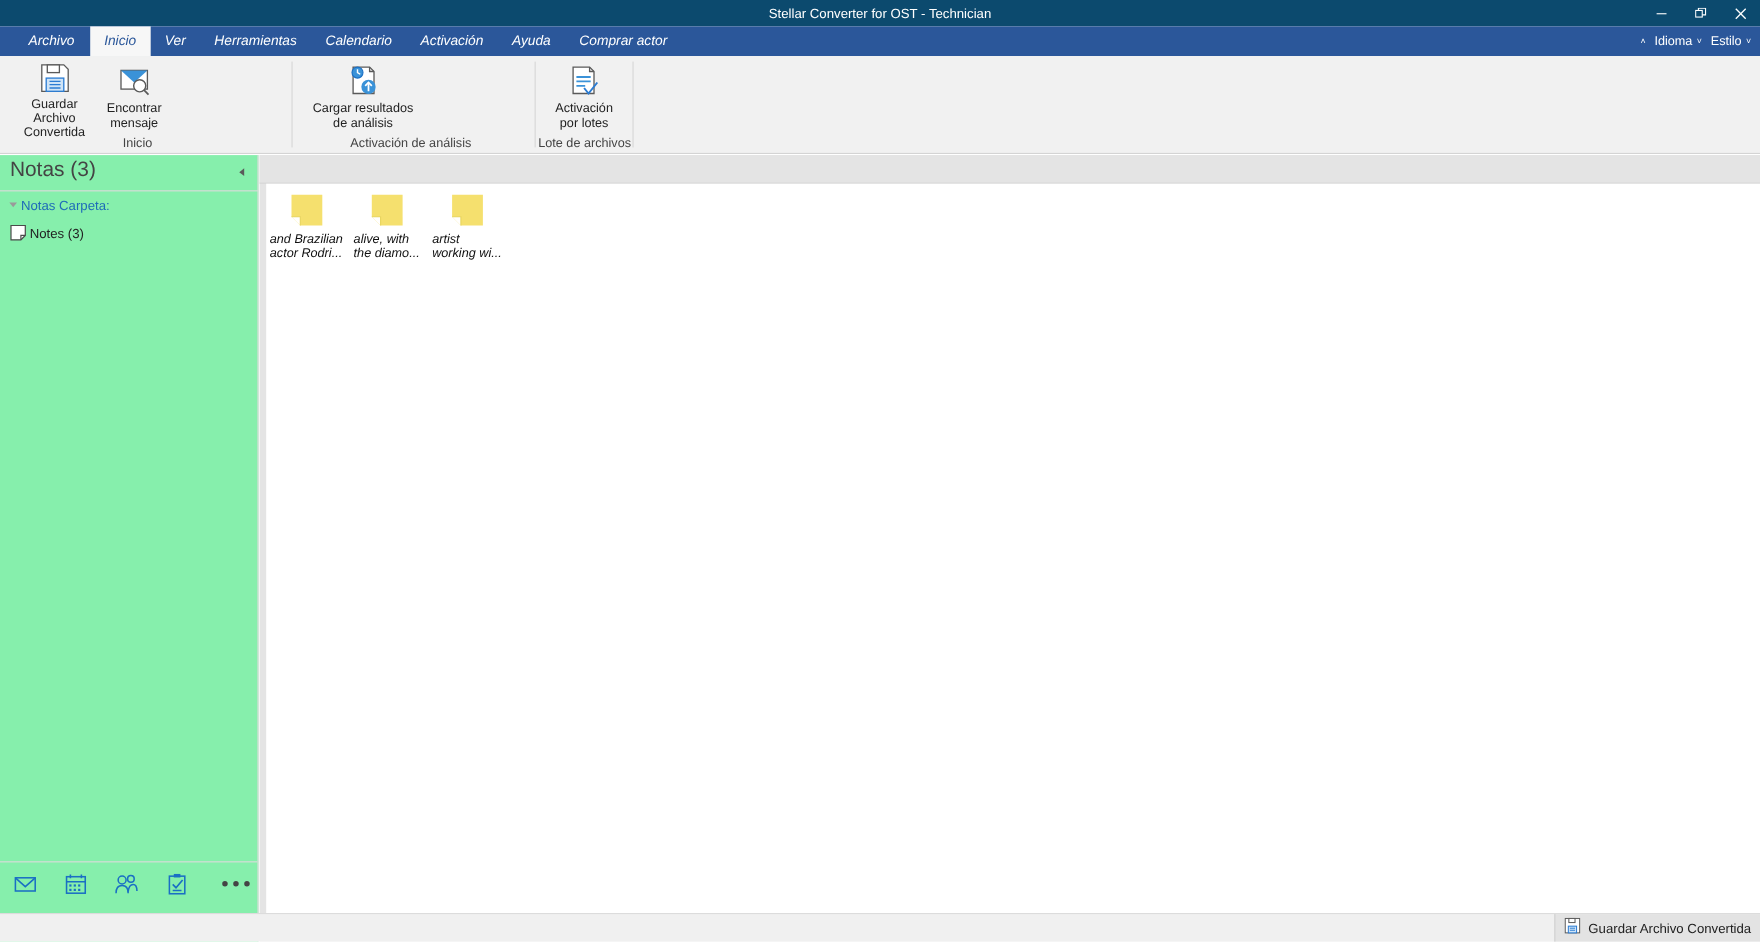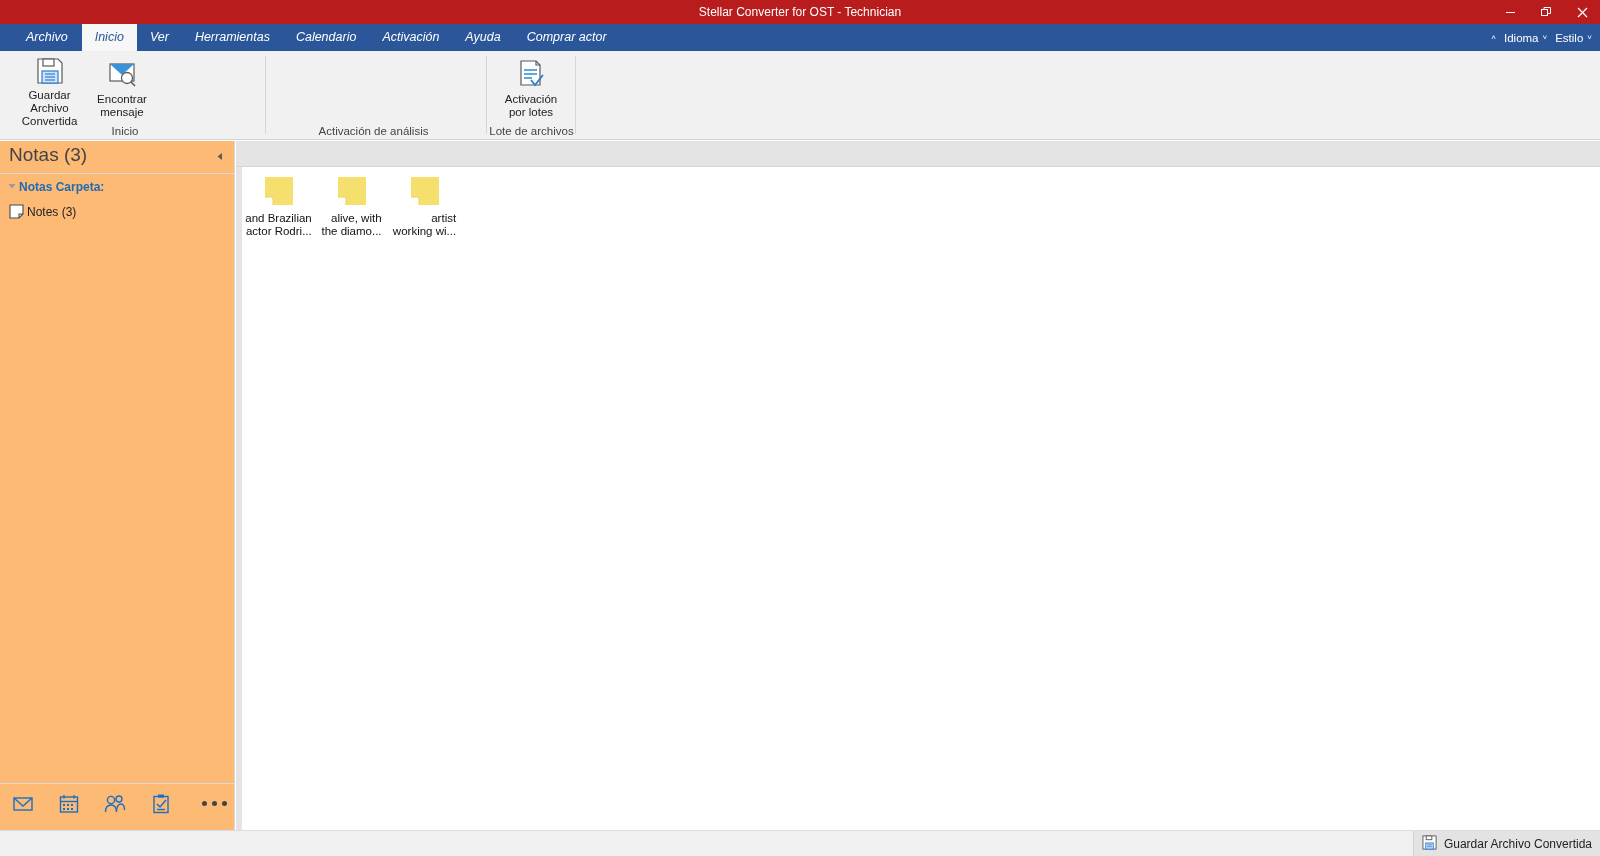--- a/index.html
+++ b/index.html
@@ -7,21 +7,21 @@
     width: 1600px; height: 856px;
     font-family: "Liberation Sans", sans-serif;
     background: #ffffff;
     overflow: hidden;
   }
   .app { position: relative; width: 1600px; height: 856px; }
 
   
   .titlebar {
     position: absolute; left: 0; top: 0; width: 1600px; height: 24px;
-    background: #b91c1c;
+    background: #0c4a6e;
   }
   .title-text {
     position: absolute; left: 0; top: 0; width: 1600px; height: 24px;
     line-height: 24px; text-align: center;
     color: #ffffff; font-size: 12px;
   }
   .win-btns {
     position: absolute; right: 0; top: 0; height: 24px;
     display: flex; align-items: center;
   }
@@ -79,21 +79,21 @@
   }
   .rbtn-icon { height: 36px; display: flex; align-items: center; justify-content: center; }
   .rbtn-label {
     font-size: 11.5px; color: #222; text-align: center; line-height: 13px;
     margin-top: 2px; white-space: pre-line;
   }
 
   
   .leftpanel {
     position: absolute; left: 0; top: 141px; width: 235px; height: 715px;
-    background: #fdba74;
+    background: #86efac;
     border-right: 1px solid #d9d9d9;
   }
   .lp-header {
     position: absolute; left: 0; top: 0; width: 235px; height: 33px;
     border-bottom: 1px solid #dcdcdc;
   }
   .lp-title {
     position: absolute; left: 9px; top: 3px;
     font-size: 19px; color: #444; font-weight: normal;
   }
@@ -101,21 +101,21 @@
     position: absolute; right: 8px; top: 8px;
     width: 14px; height: 14px;
     display: flex; align-items: center; justify-content: center;
     font-size: 9px; color: #666;
   }
   .lp-tree { position: absolute; left: 0; top: 36px; width: 235px; }
   .tree-root {
     display: flex; align-items: center; height: 20px; padding-left: 5px;
   }
   .tree-arrow { width: 14px; text-align: center; font-size: 8px; color: #888; }
-  .tree-root-label { font-size: 12px; color: #1e6bb8; font-weight: bold; }
+  .tree-root-label { font-size: 12px; color: #1e6bb8; font-weight: normal; }
   .tree-child {
     display: flex; align-items: flex-end; height: 22px; padding-left: 5px;
   }
   .tree-child-icon { width: 22px; display: flex; align-items: center; justify-content: center; }
   .tree-child-label { font-size: 12px; color: #222; }
 
   .lp-bottom {
     position: absolute; left: 0; bottom: 33px; width: 234px; height: 40px;
     border-top: 1px solid #dcdcdc;
     display: flex; align-items: center; padding-left: 10px; gap: 20px;
@@ -146,22 +146,22 @@
     display: flex; padding: 6px 0 0 0;
   }
   .note-item {
     width: 73px;
     display: flex; flex-direction: column; align-items: center;
     padding: 3px 0;
     cursor: default;
   }
   .note-icon { width: 30px; height: 30px; position: relative; }
   .note-label {
-    font-size: 11.5px; color: #111; text-align: right;
-    line-height: 13px; margin-top: 6px; white-space: pre-line;
+    font-size: 11.5px; color: #111; text-align: left;
+    line-height: 13px; margin-top: 6px; white-space: pre-line; font-style: italic;
   }
 
   
   .taskbar {
     position: absolute; left: 0; bottom: 0; width: 1600px; height: 26px;
     background: #f0f0f0;
     border-top: 1px solid #dcdcdc;
   }
   .taskbar-item {
     position: absolute; right: 0; top: 0; height: 26px;
@@ -257,20 +257,35 @@
             <div class="rbtn-label">Encontrar
 mensaje</div>
           </div>
         </div>
         <div class="rgroup-label" style="width:250px">Inicio</div>
         <div class="rgroup-sep"></div>
       </div>
 
       <div class="rgroup" style="width:221px">
         <div class="rgroup-items" style="padding-left:12px">
+          <div class="rbtn" style="width:104px">
+            <div class="rbtn-icon">
+              <svg width="32" height="32" viewBox="0 0 32 32">
+                <polygon points="7,4 22,4 26,8 26,28 7,28" fill="#ffffff" stroke="#5a5a5a" stroke-width="1.2"></polygon>
+                <polyline points="22,4 22,8 26,8" fill="none" stroke="#5a5a5a" stroke-width="1.2"></polyline>
+                <circle cx="11" cy="9" r="5" fill="#3a92d8" stroke="#1a6fc4" stroke-width="1"></circle>
+                <polyline points="11,6 11,9 13.5,10.5" fill="none" stroke="#ffffff" stroke-width="1.3"></polyline>
+                <circle cx="21" cy="22" r="6.5" fill="#3a92d8"></circle>
+                <polyline points="21,26 21,18" stroke="#ffffff" stroke-width="1.6" fill="none"></polyline>
+                <polyline points="18,21 21,18 24,21" stroke="#ffffff" stroke-width="1.6" fill="none"></polyline>
+              </svg>
+            </div>
+            <div class="rbtn-label">Cargar resultados
+de análisis</div>
+          </div>
         </div>
         <div class="rgroup-label" style="width:215px">Activación de análisis</div>
         <div class="rgroup-sep"></div>
       </div>
 
       <div class="rgroup" style="width:89px">
         <div class="rgroup-items" style="padding-left:4px">
           <div class="rbtn" style="width:80px">
             <div class="rbtn-icon">
               <svg width="32" height="32" viewBox="0 0 32 32">

